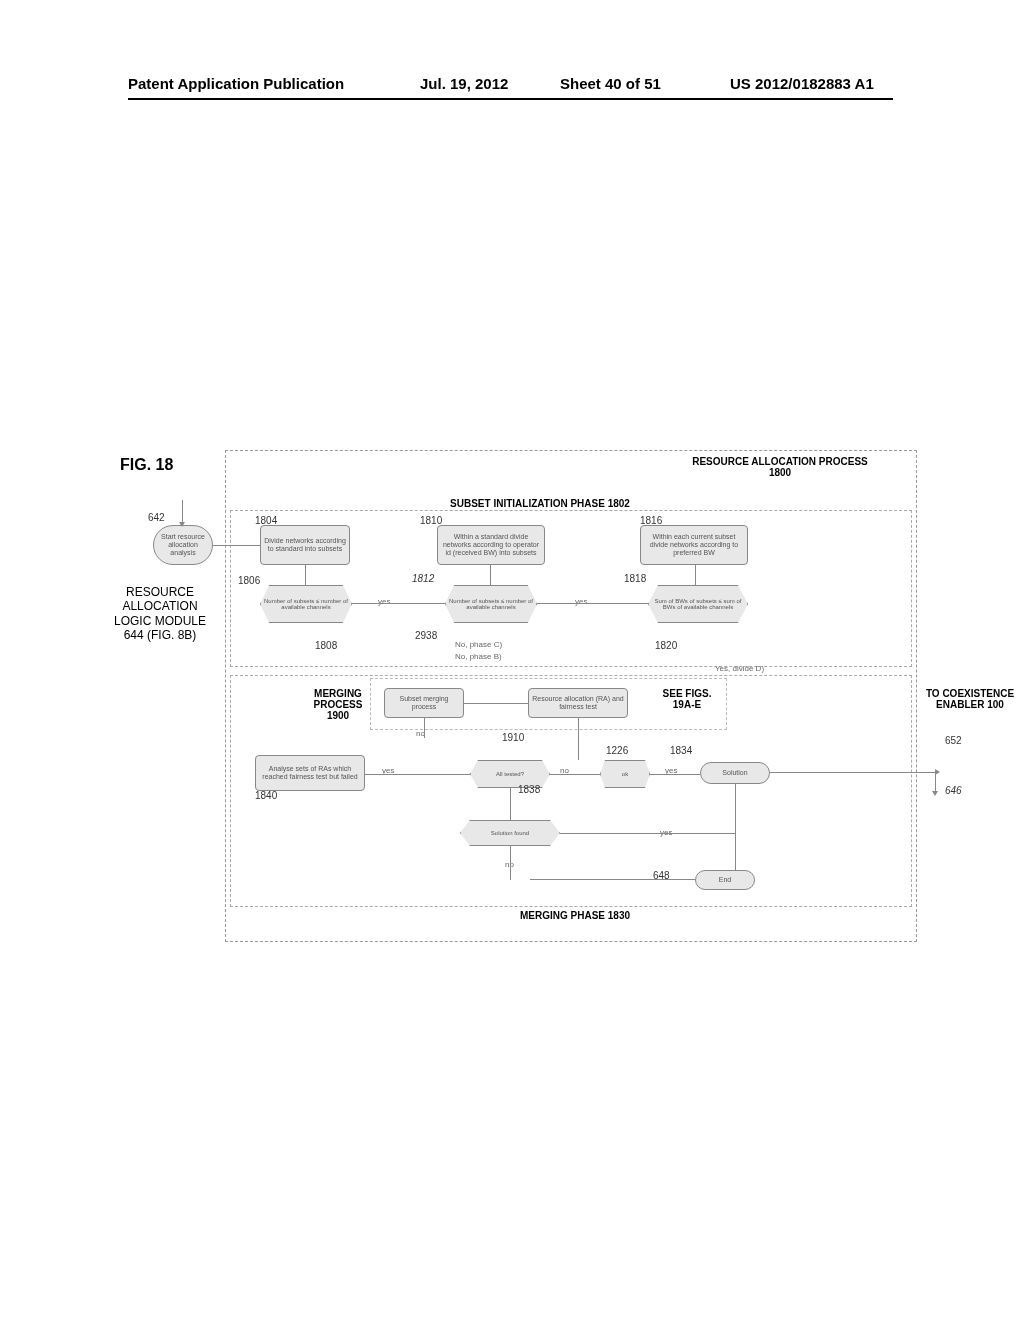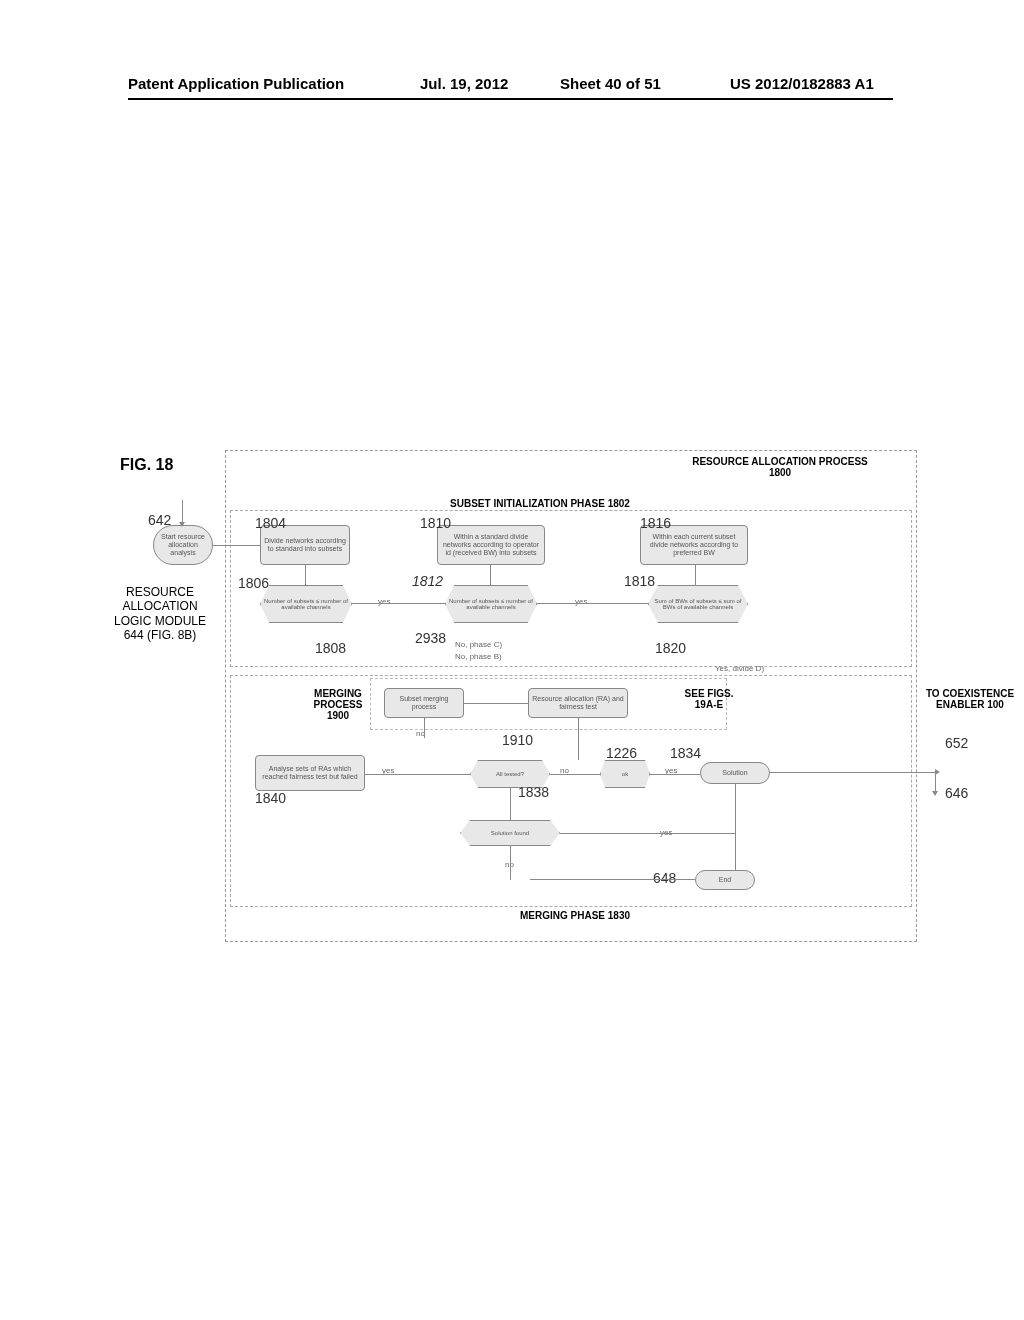--- a/index.html
+++ b/index.html
@@ -136,21 +136,21 @@
     border-left:5px solid #888;
   }
   .arrowhead-d {
     position: absolute; width:0;height:0;
     border-left:3px solid transparent;
     border-right:3px solid transparent;
     border-top:5px solid #888;
   }
   .ref {
     position: absolute;
-    font-size: 14px;
+    font-size: 10px;
     color: #333;
   }
 </style>
 </head>
 <body>
 
 <div class="page-header">
   <span class="header-left">Patent Application Publication</span>
   <span class="header-center">Jul. 19, 2012</span>
   <span class="header-sheet">Sheet 40 of 51</span>
@@ -166,21 +166,21 @@
 
   <div class="subset-phase-box"></div>
   <div class="label" style="top:28px; left:310px; width:260px;">SUBSET INITIALIZATION PHASE 1802</div>
 
   <div class="merging-phase-box"></div>
   <div class="inner-merge-box"></div>
   <div class="label" style="top:440px; left:420px;">MERGING PHASE 1830</div>
 
   <div class="left-labels" style="top:115px; left:5px; width:110px;">RESOURCE ALLOCATION LOGIC MODULE 644 (FIG. 8B)</div>
   <div class="label" style="top:218px; left:206px; width:64px;">MERGING PROCESS 1900</div>
-  <div class="label" style="top:218px; left:555px; width:64px;margin-left:22px;">SEE FIGS. 19A-E</div>
+  <div class="label" style="top:218px; left:555px; width:64px;">SEE FIGS. 19A-E</div>
   <div class="label" style="top:218px; left:825px; width:90px;">TO COEXISTENCE ENABLER 100</div>
 
   <div class="node term" style="top:55px; left:53px; width:60px; height:40px;">Start resource allocation analysis</div>
 
   <div class="node proc" style="top:55px; left:160px; width:90px; height:40px;">Divide networks according to standard into subsets</div>
   <div class="node proc" style="top:55px; left:337px; width:108px; height:40px;">Within a standard divide networks according to operator id (received BW) into subsets</div>
   <div class="node proc" style="top:55px; left:540px; width:108px; height:40px;">Within each current subset divide networks according to preferred BW</div>
 
   <div class="decision" style="top:115px; left:160px; width:92px; height:38px;">Number of subsets ≤ number of available channels</div>
   <div class="decision" style="top:115px; left:345px; width:92px; height:38px;">Number of subsets ≤ number of available channels</div>
@@ -206,21 +206,21 @@
   <div class="ref" style="top:160px; left:315px;">2938</div>
   <div class="ref" style="top:45px; left:540px;">1816</div>
   <div class="ref" style="top:103px; left:524px;">1818</div>
   <div class="ref" style="top:170px; left:555px;">1820</div>
   <div class="ref" style="top:275px; left:506px;">1226</div>
   <div class="ref" style="top:275px; left:570px;">1834</div>
   <div class="ref" style="top:314px; left:418px;">1838</div>
   <div class="ref" style="top:320px; left:155px;">1840</div>
   <div class="ref" style="top:262px; left:402px;">1910</div>
   <div class="ref" style="top:265px; left:845px;">652</div>
-  <div class="ref" style="top:315px; left:845px;">646</div>
+  <div class="ref" style="top:315px; left:845px;font-style:italic;">646</div>
   <div class="ref" style="top:400px; left:553px;">648</div>
 
   <div class="small-label" style="top:182px; left:355px;">No, phase B)</div>
   <div class="small-label" style="top:170px; left:355px;">No, phase C)</div>
   <div class="small-label" style="top:194px; left:615px;">Yes, divide D)</div>
   <div class="small-label" style="top:127px; left:278px;">yes</div>
   <div class="small-label" style="top:127px; left:475px;">yes</div>
   <div class="small-label" style="top:296px; left:565px;">yes</div>
   <div class="small-label" style="top:296px; left:282px;">yes</div>
   <div class="small-label" style="top:358px; left:560px;">yes</div>

